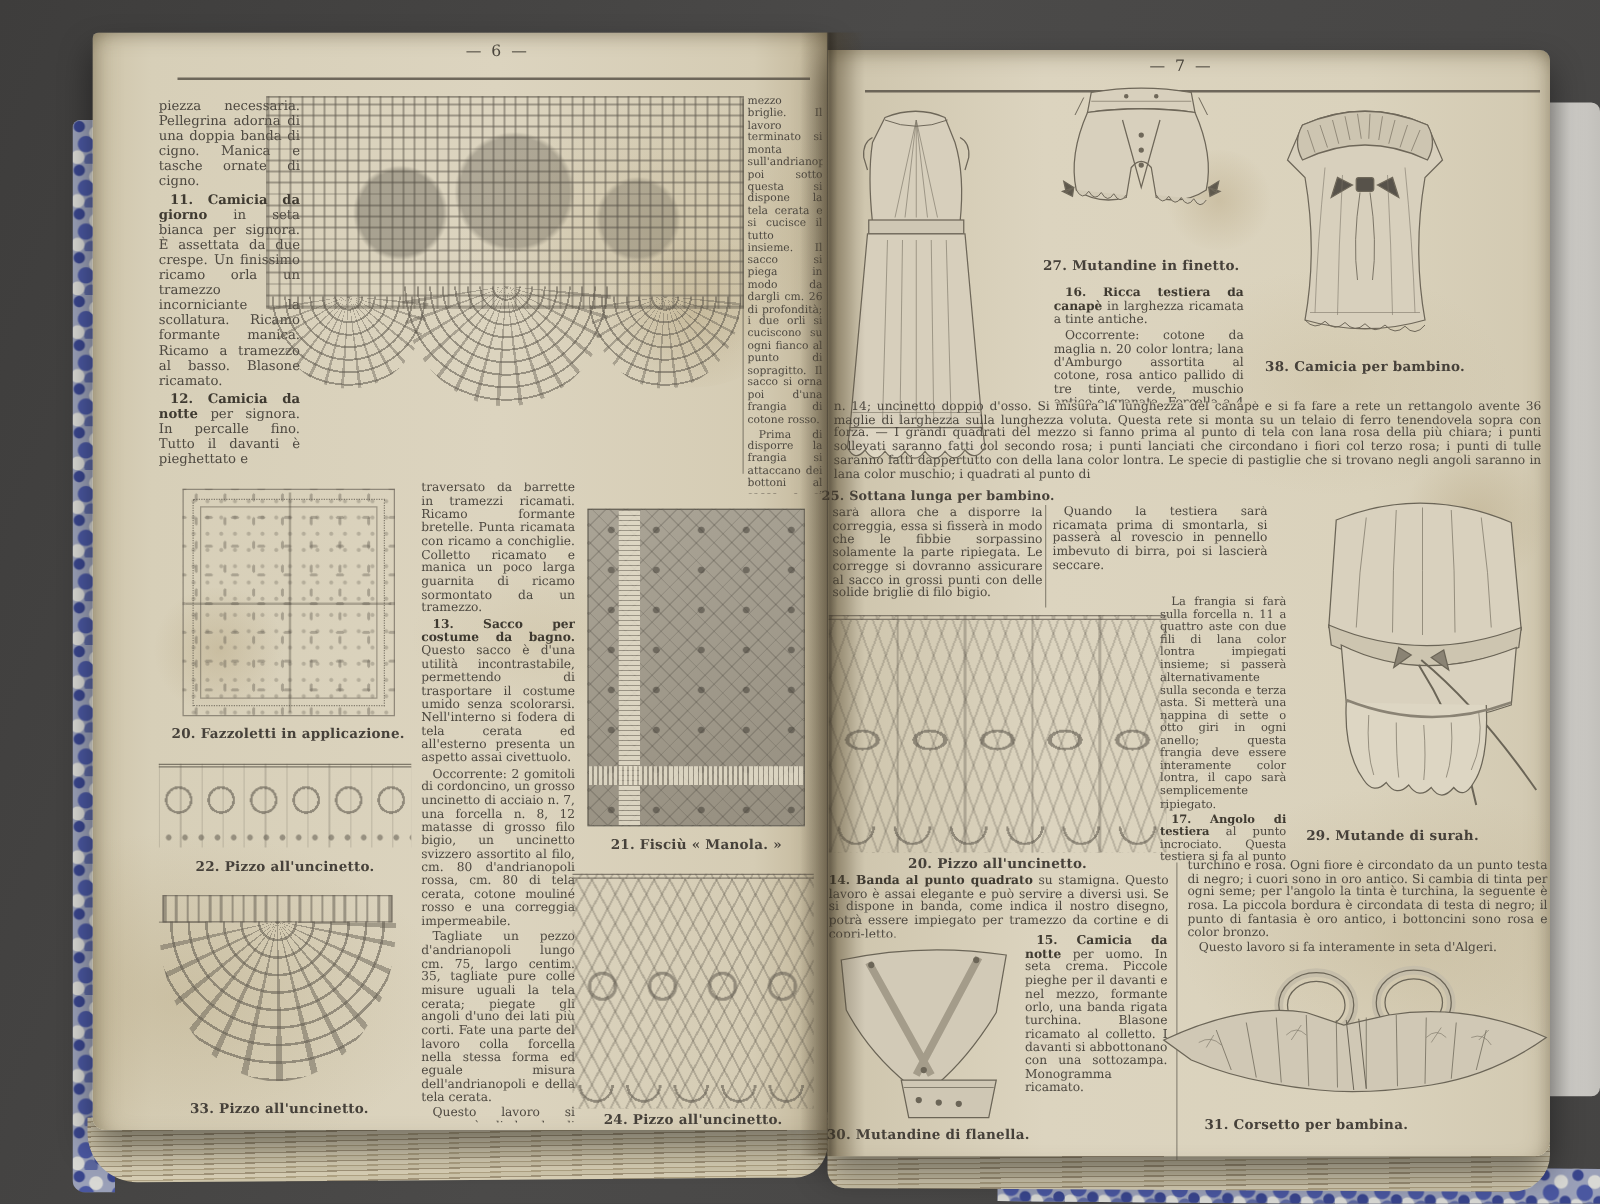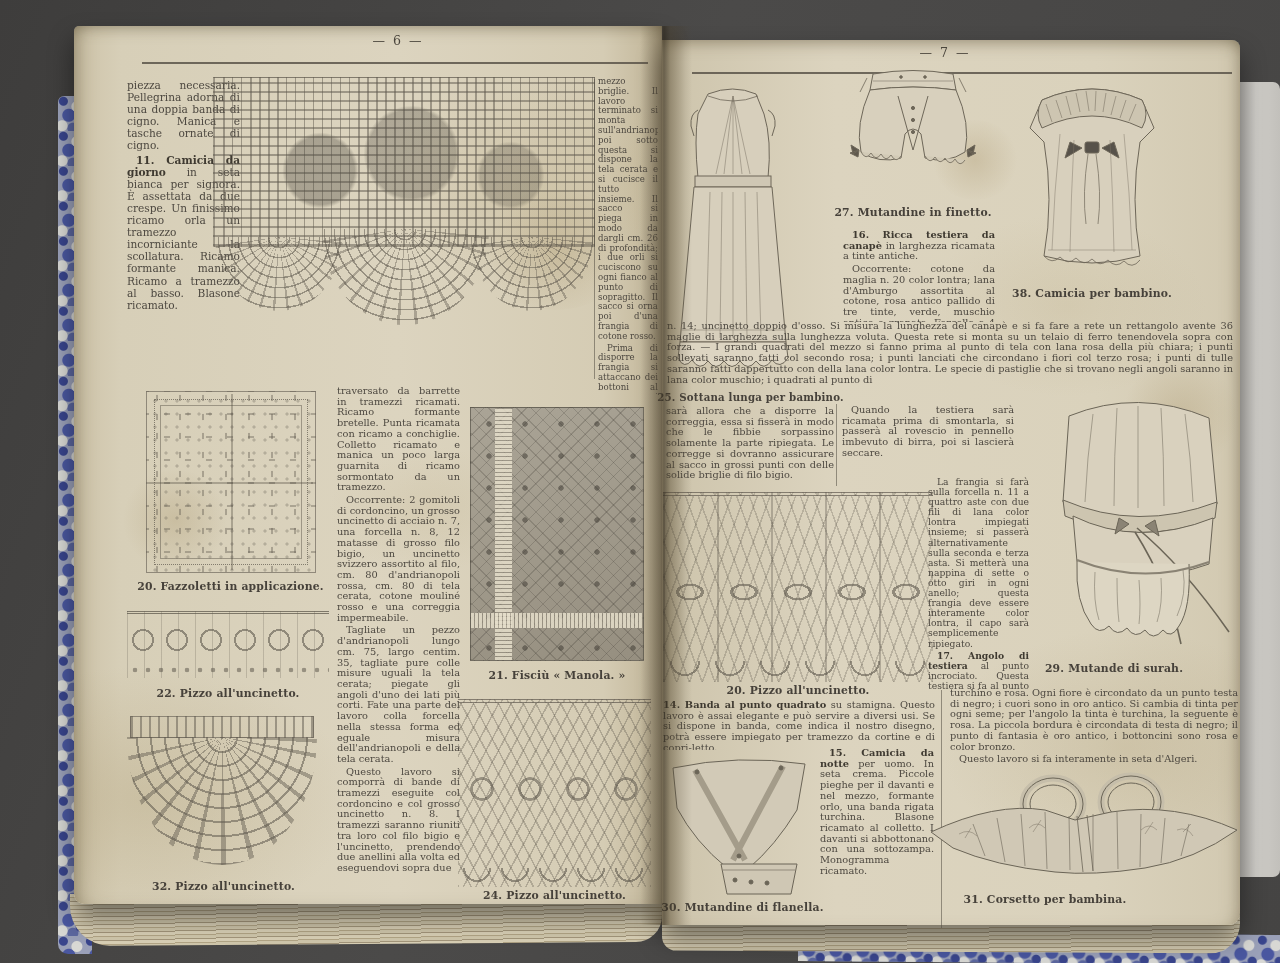--- a/index.html
+++ b/index.html
@@ -140,20 +140,21 @@
   <div class="stain" style="left:120px;top:470px;width:110px;height:100px"></div>
   <div class="stain" style="left:1120px;top:360px;width:120px;height:110px"></div>
   <div class="stain" style="left:930px;top:120px;width:90px;height:80px"></div>
 
   <div class="pageno" style="left:338px;top:33px;width:120px">— 6 —</div>
   <div class="rule" style="left:142px;top:62px;width:506px"></div>
 
   <div class="txt s11" style="left:127px;top:79px;width:113px;height:300px">
     <p class="noind">piezza necessaria. Pellegrina adorna di una doppia banda di cigno. Manica e tasche ornate di cigno.</p>
     <p><b>11. Camicia da giorno</b><span> in seta bianca per signora. È assettata da due crespe. Un finissimo ricamo orla un tramezzo incorniciante la scollatura. Ricamo formante manica. Ricamo a tramezzo al basso. Blasone ricamato.</span></p>
+    <p><b>12. Camicia da notte</b><span> per signora. In percalle fino. Tutto il davanti è pieghettato e</span></p>
   </div>
 
   <div class="fig" style="left:213px;top:77px;width:382px;height:284px">
     <div class="lace19-top"></div>
     <div class="fan" style="left:2px;top:160px;width:128px;height:74px"></div>
     <div class="fan" style="left:108px;top:152px;width:168px;height:96px"></div>
     <div class="fan" style="left:258px;top:160px;width:122px;height:74px"></div>
   </div>
 
   <div class="vrule" style="left:594px;top:79px;height:300px"></div>
@@ -170,24 +171,25 @@
   </div>
   <div class="cap" style="left:118px;top:580px;width:225px">20. Fazzoletti in applicazione.</div>
 
   <div class="fig lace22" style="left:127px;top:611px;width:202px;height:64px"></div>
   <div class="cap" style="left:118px;top:687px;width:220px">22. Pizzo all'uncinetto.</div>
 
   <div class="fig" style="left:122px;top:716px;width:200px;height:158px">
     <div class="lace23-band"></div>
     <div class="fan fan23" style="left:5px;top:21px;width:190px;height:128px"></div>
   </div>
-  <div class="cap" style="left:116px;top:880px;width:215px">32. Pizzo all'uncinetto.</div>
+  <div class="cap" style="left:116px;top:880px;width:215px">33. Pizzo all'uncinetto.</div>
 
   <div class="txt s10" style="left:337px;top:386px;width:123px;height:512px">
     <p class="noind">traversato da barrette in tramezzi ricamati. Ricamo formante bretelle. Punta ricamata con ricamo a conchiglie. Colletto ricamato e manica un poco larga guarnita di ricamo sormontato da un tramezzo.</p>
+    <p><b>13. Sacco per costume da bagno.</b><span> Questo sacco è d'una utilità incontrastabile, permettendo di trasportare il costume umido senza scolorarsi. Nell'interno si fodera di tela cerata ed all'esterno presenta un aspetto assai civettuolo.</span></p>
     <p>Occorrente: 2 gomitoli di cordoncino, un grosso uncinetto di acciaio n. 7, una forcella n. 8, 12 matasse di grosso filo bigio, un uncinetto svizzero assortito al filo, cm. 80 d'andrianopoli rossa, cm. 80 di tela cerata, cotone mouliné rosso e una correggia impermeabile.</p>
     <p>Tagliate un pezzo d'andrianopoli lungo cm. 75, largo centim. 35, tagliate pure colle misure uguali la tela cerata; piegate gli angoli d'uno dei lati più corti. Fate una parte del lavoro colla forcella nella stessa forma ed eguale misura dell'andrianopoli e della tela cerata.</p>
     <p>Questo lavoro si comporrà di bande di tramezzi eseguite col cordoncino e col grosso uncinetto n. 8. I tramezzi saranno riuniti tra loro col filo bigio e l'uncinetto, prendendo due anellini alla volta ed eseguendovi sopra due</p>
   </div>
 
   <div class="fig fisciu" style="left:470px;top:407px;width:172px;height:252px">
     <i class="f-v"></i>
     <i class="f-h"></i>
   </div>
   <div class="cap" style="left:462px;top:669px;width:190px">21. Fisciù « Manola. »</div>

